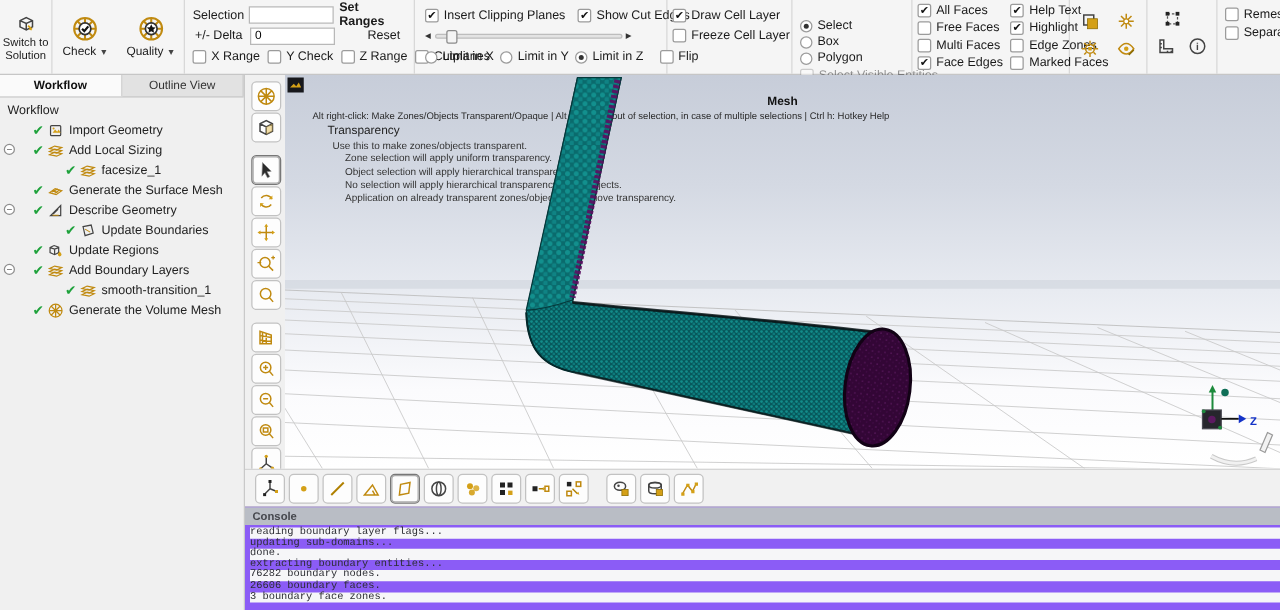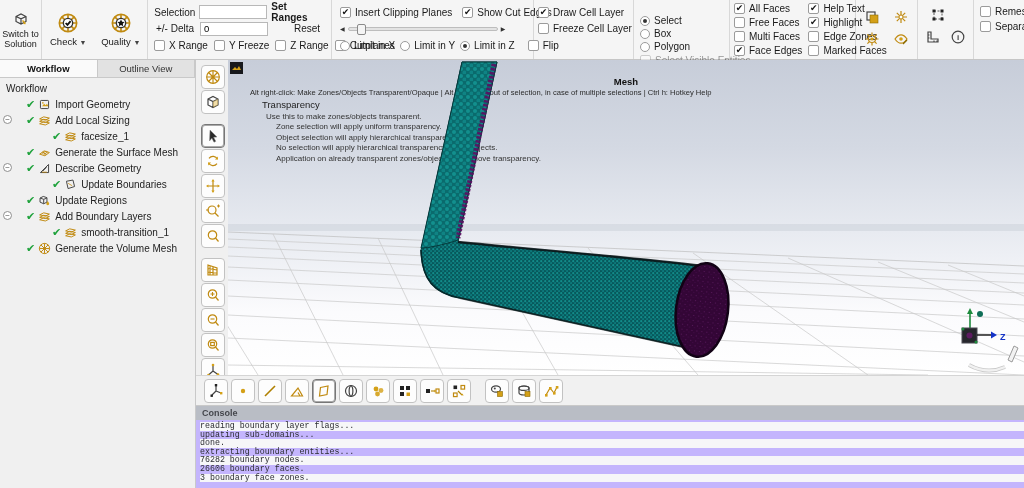--- a/index.html
+++ b/index.html
@@ -88,21 +88,21 @@
   #btools { position:absolute; left:196px; top:375px; width:828px; height:30px;
     background:#f1f1f1; border-top:1px solid #d5d5d5; display:flex; align-items:center; gap:3px;
     padding-left:8px; }
   .bbtn { width:24px; height:24px; background:#fdfdfd; border:1px solid #c2c2c2; border-radius:4px;
     display:flex; align-items:center; justify-content:center; cursor:pointer; position:relative; }
   .bbtn.sel { border:1px solid #777; box-shadow:inset 0 0 0 1px #aaa; }
   .bsep { width:8px; }
 
   
   #console { position:absolute; left:196px; top:405px; width:828px; height:83px;
-    background:#c4b5fd; border-top:1px solid #c9c9c9; }
+    background:#8b5cf6; border-top:1px solid #c9c9c9; }
   #console-hdr { height:14px; background:#b9bdc5; color:#45474d; font-size:9px;
     display:flex; align-items:center; padding-left:6px; font-weight:bold; }
   #console-body { font-family:"Liberation Mono","DejaVu Sans Mono",monospace; font-size:8.3px;
     line-height:8.6px; color:#2c2d33; padding:2px 0 0 4px; }
   #console-body div:nth-child(odd) { background:#f6f6f8; }
 
   svg .gold { stroke:#c08a10; fill:none; stroke-width:1.2; }
   svg .goldf { fill:#d4a017; }
   svg .dark { stroke:#444; fill:none; stroke-width:1.2; }
 </style>
@@ -356,21 +356,21 @@
       <input class="tinput" style="width: 68px;" value="0">
       <span class="linkbtn" style="margin-left:22px">Reset</span>
     </div>
     <div style="display:flex; align-items:center; gap:6px; height:17px">
       <span class="cb">
           <span class="box"></span>
           <span>X Range</span>
         </span>
       <span class="cb">
           <span class="box"></span>
-          <span>Y Freeze</span>
+          <span>Y Check</span>
         </span>
       <span class="cb">
           <span class="box"></span>
           <span>Z Range</span>
         </span>
       <span class="cb">
           <span class="box"></span>
           <span>Cutplanes</span>
         </span>
     </div>

